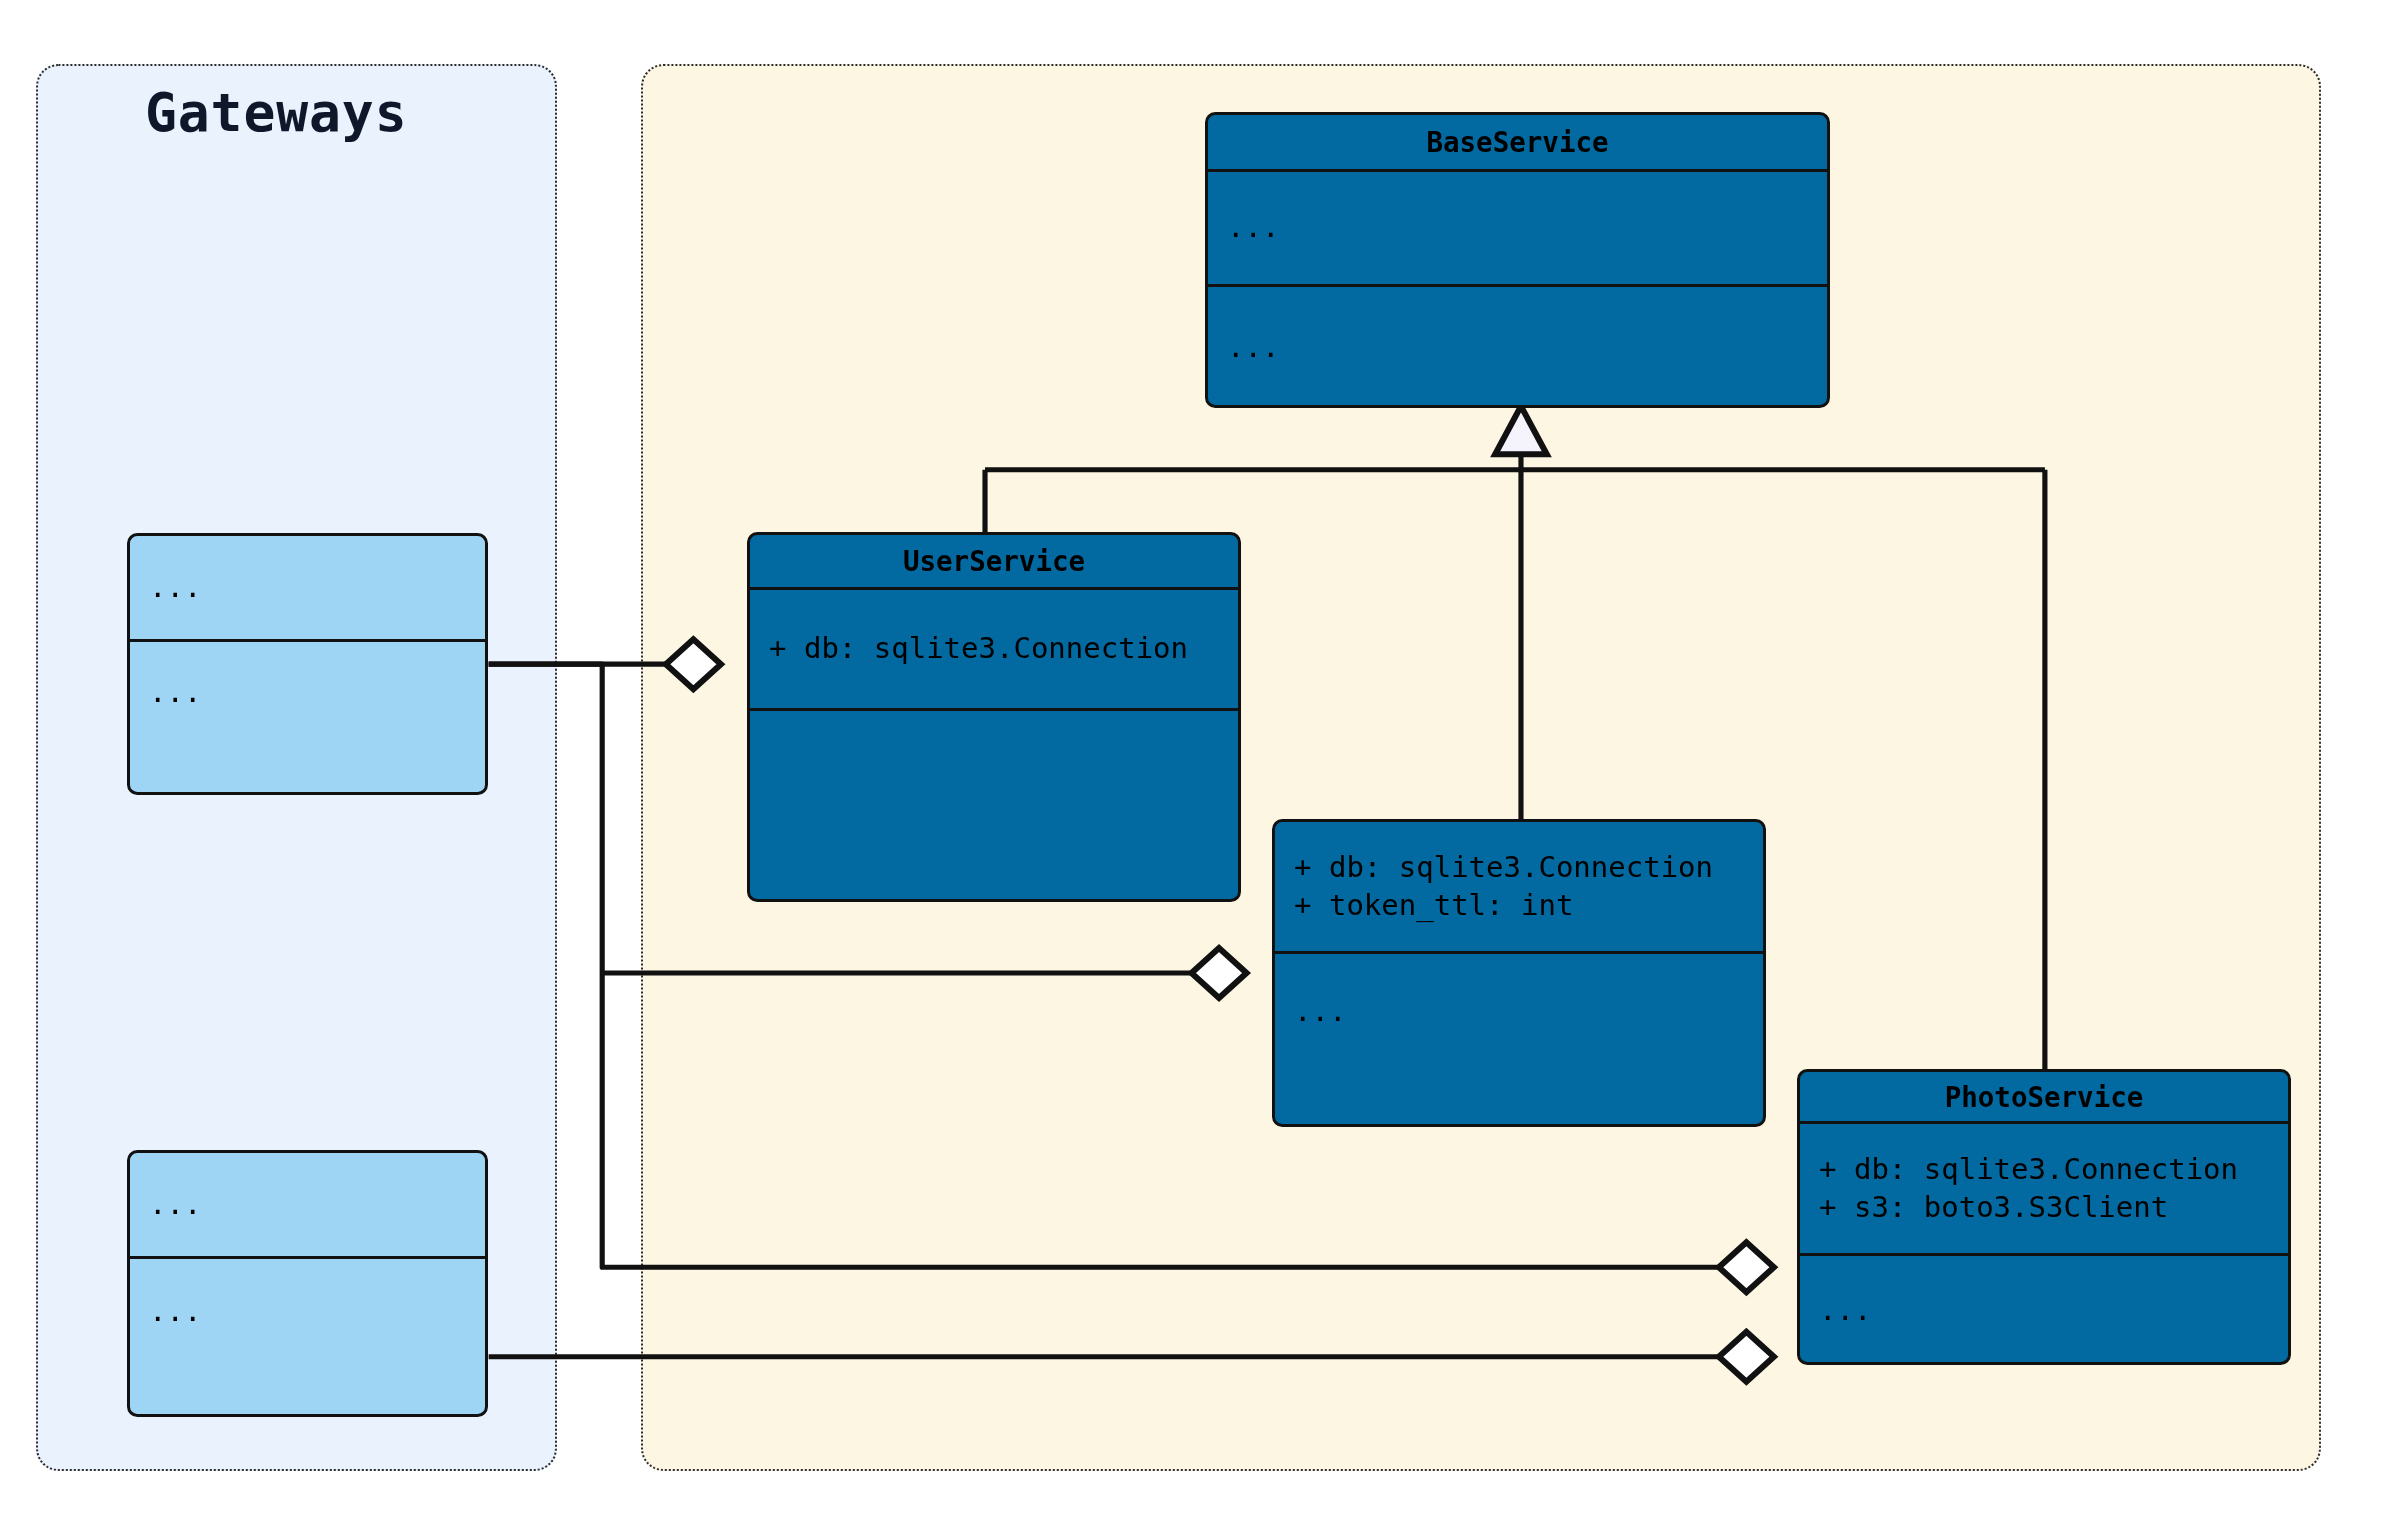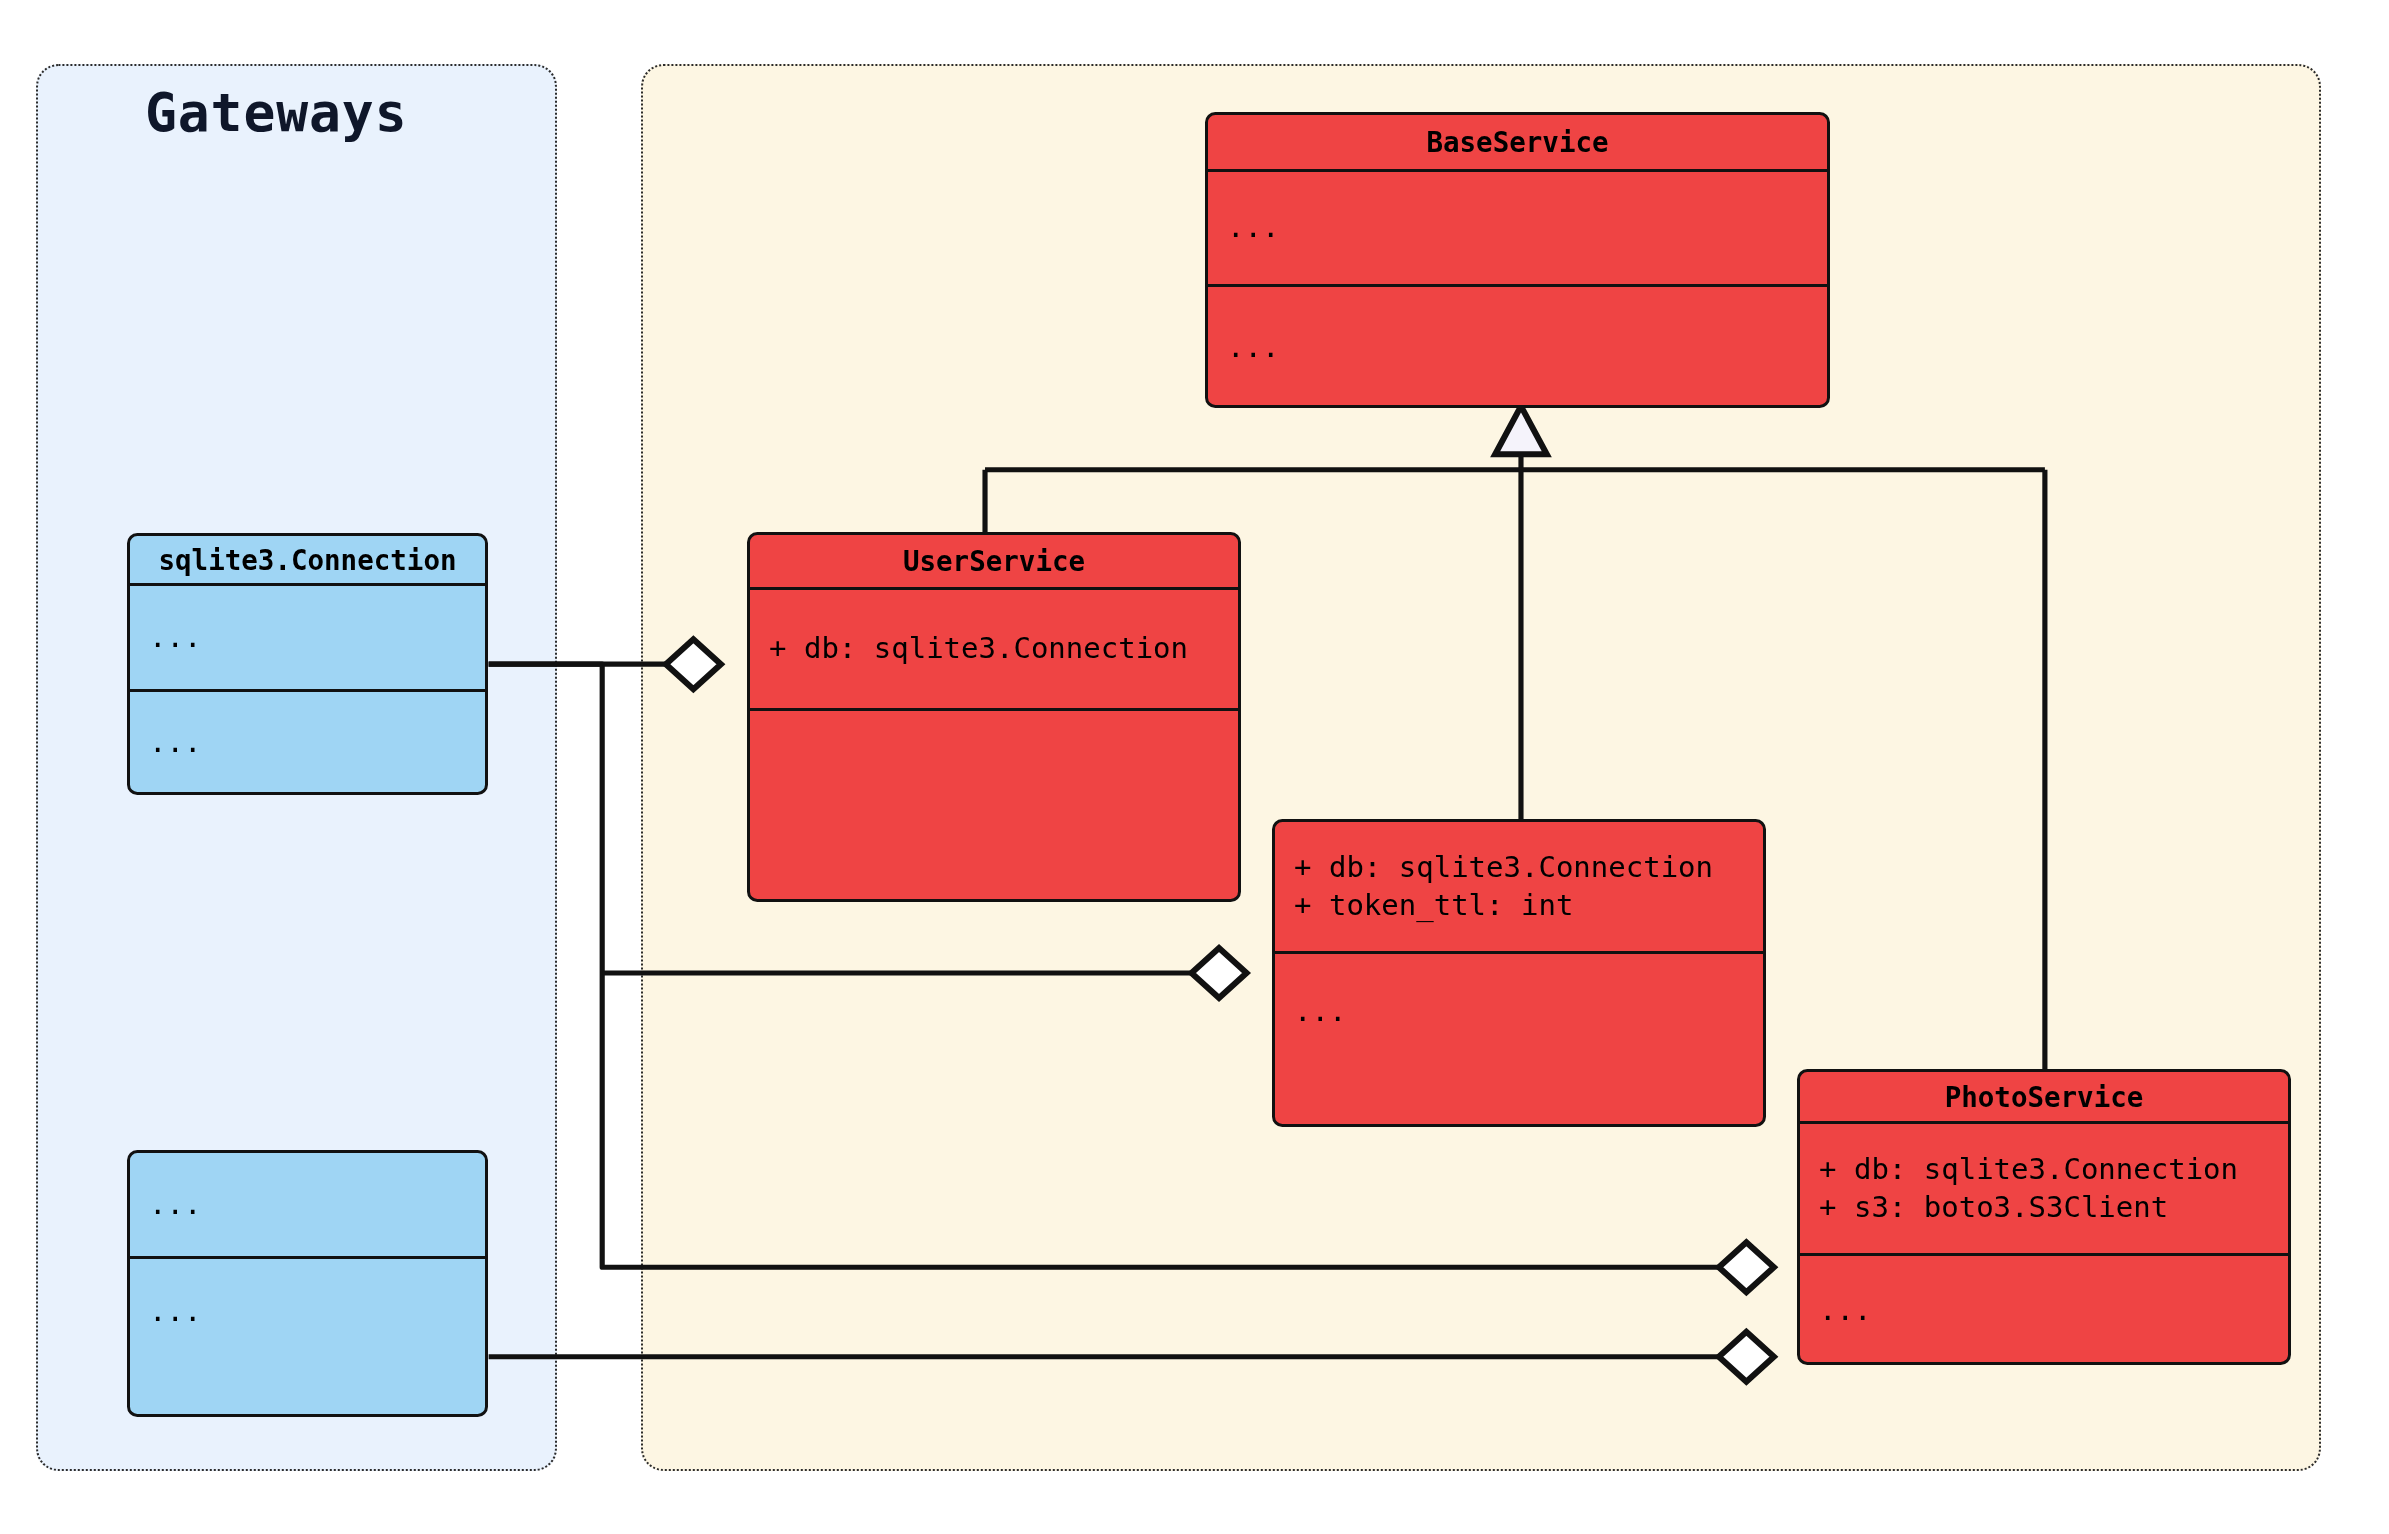--- a/index.html
+++ b/index.html
@@ -18,21 +18,21 @@
   .node .hdr{box-sizing:border-box;width:100%;text-align:center;
              font-weight:bold;color:#000;white-space:nowrap;
              display:flex;align-items:center;justify-content:center;
              border-bottom:3.4px solid #111111;}
   .node .cmp{box-sizing:border-box;width:100%;color:#000;
              display:flex;flex-direction:column;justify-content:center;
              padding-left:19px;white-space:pre;}
   .node .cmp.sep{border-top:3.4px solid #111111;}
   .node .cmp .ln{line-height:1.30;}
 
-  .yellow{background:#ef4444;}
+  .yellow{background:#0369a1;}
   .blue{background:#9fd5f4;}
 
   svg.edges{position:absolute;left:0;top:0;width:2389px;height:1534px;
             z-index:2;pointer-events:none;}
 </style>
 </head>
 <body>
 
 <div id="stage">
 
@@ -101,21 +101,20 @@
     <div class="cmp" style="height:129px;font-size:29px;">
       <span class="ln">+ db: sqlite3.Connection</span>
       <span class="ln">+ s3: boto3.S3Client</span>
     </div>
     <div class="cmp sep" style="height:112px;font-size:29px;">
       <span class="ln">...</span>
     </div>
   </div>
 
   <div class="node blue" style="left:127px;top:533px;width:361px;height:262px;">
-    <div class="hdr" style="height:50px;font-size:27.5px;">sqlite3.Connection</div>
     <div class="cmp" style="height:103px;font-size:29px;">
       <span class="ln">...</span>
     </div>
     <div class="cmp sep" style="height:105px;font-size:29px;">
       <span class="ln">...</span>
     </div>
   </div>
 
   <div class="node blue" style="left:127px;top:1150px;width:361px;height:267px;">
     <div class="cmp" style="height:103px;font-size:29px;">

